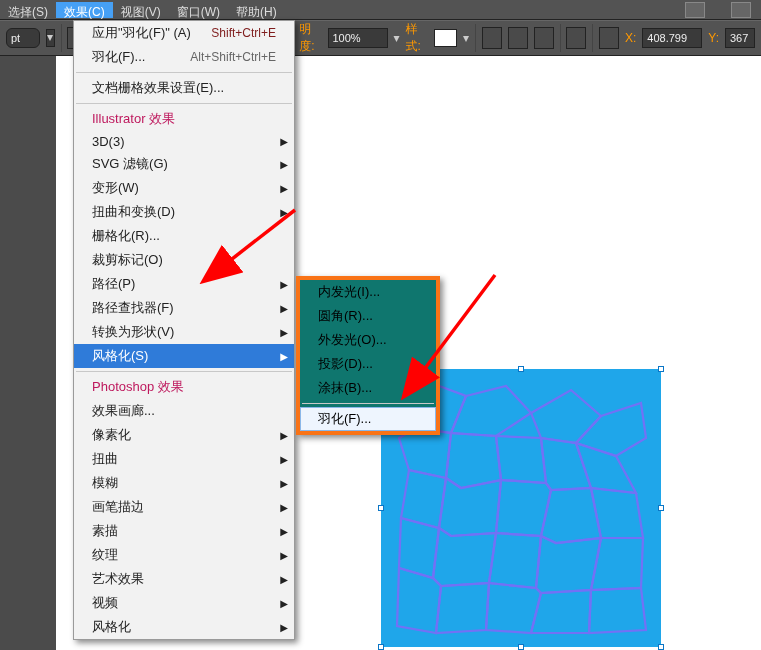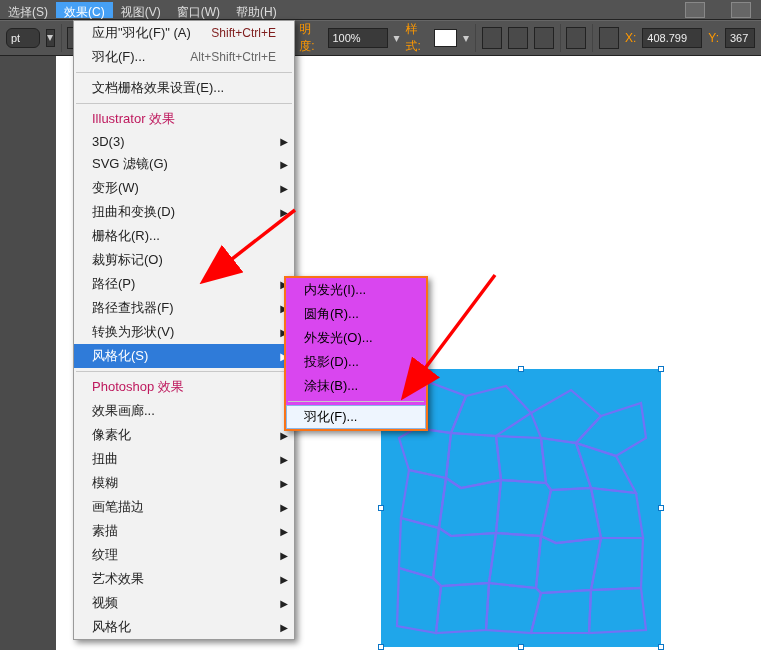--- a/index.html
+++ b/index.html
@@ -30,21 +30,21 @@
   .cell-overlay { position: absolute; inset: 8px; }
   .cell-overlay svg { width: 100%; height: 100%; }
 
   .dropdown { position: absolute; left: 73px; top: 20px; width: 222px; background: #f2f2f2; border: 1px solid #9a9a9a; box-shadow: 3px 3px 6px rgba(0,0,0,.45); font-size: 13px; color: #222; }
   .dropdown .item { padding: 3px 18px; display: flex; justify-content: space-between; align-items: center; position: relative; }
   .dropdown .item.sel { background: #2f7bd9; color: #fff; }
   .dropdown .item .arrow { position: absolute; right: 6px; font-size: 10px; }
   .dropdown .hr { height: 1px; background: #c8c8c8; margin: 3px 2px; }
   .dropdown .header { padding: 3px 18px; color: #be185d; }
 
-  .submenu { position: absolute; left: 284px; top: 276px; width: 144px; background: #d946ef; border: 2px solid #f97316; box-shadow: 3px 3px 6px rgba(0,0,0,.45); font-size: 13px; }
+  .submenu { position: absolute; left: 296px; top: 276px; width: 144px; background: #0f766e; border: 4px solid #f97316; box-shadow: 3px 3px 6px rgba(0,0,0,.45); font-size: 13px; }
   .submenu .item { padding: 3px 18px; position: relative; }
   .submenu .hr { height: 1px; background: #c8c8c8; margin: 3px 2px; }
   .submenu .item.hover { background: #eef5fe; border: 1px solid #8ab7e9; padding: 2px 17px; }
 
   .arrow-red { position: absolute; pointer-events: none; }
   .arrow-red svg { overflow: visible; }
 </style>
 </head>
 <body>
 

